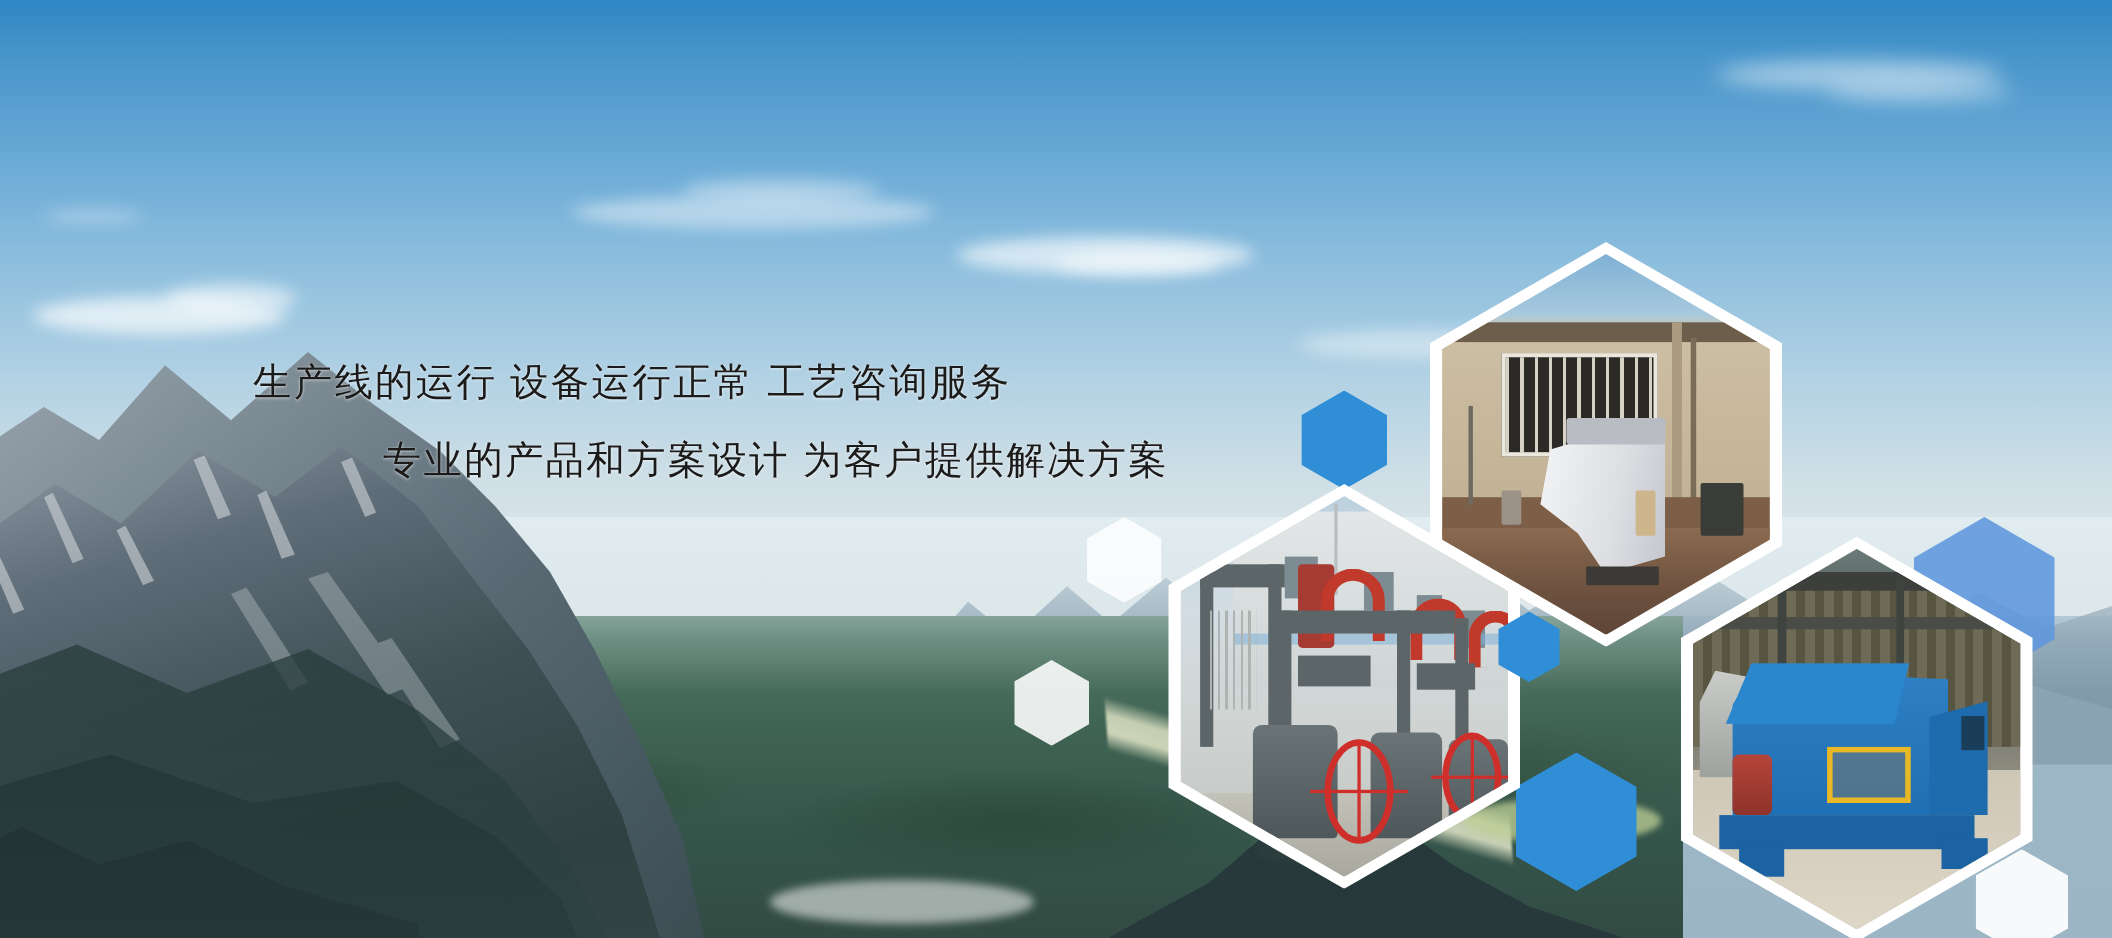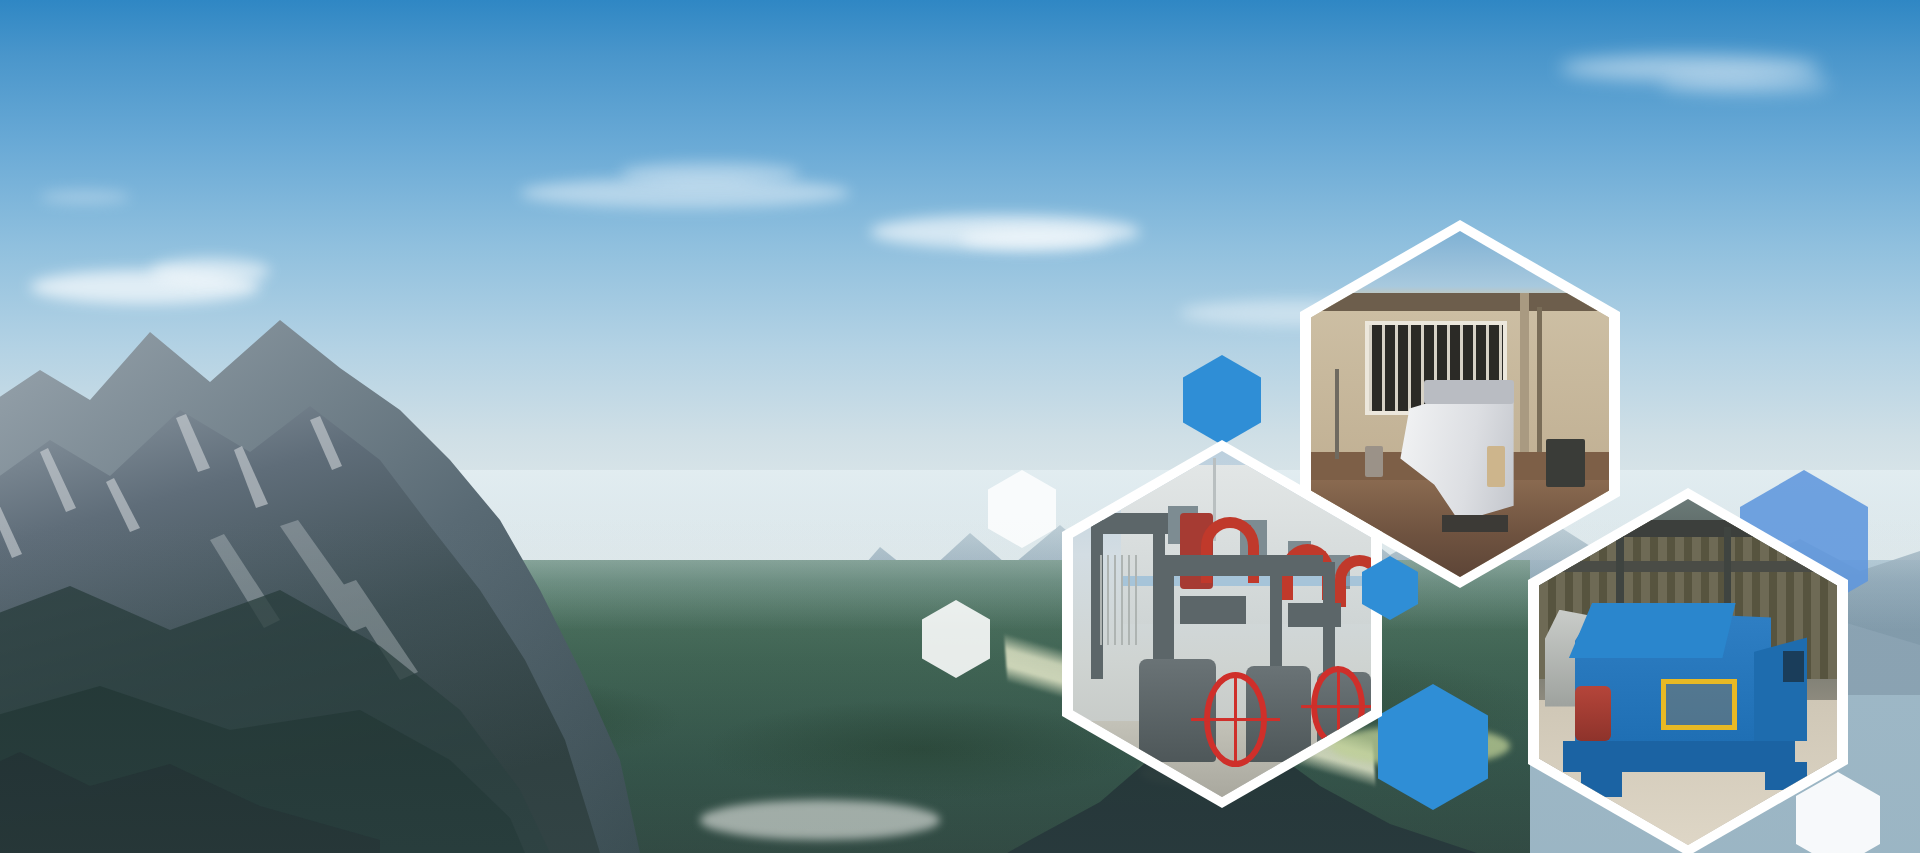--- a/index.html
+++ b/index.html
@@ -243,20 +243,24 @@
     </div>
     <div class="fg-peak2">
       <svg width="420" height="150" viewBox="0 0 420 150">
         <path d="M0,60 L60,32 L130,66 L210,44 L300,86 L420,120 L420,150 L0,150 Z" fill="#1d2b2c" opacity="0.9"></path>
       </svg>
     </div>
 
     <div class="tone"></div>
   </div>
 
+  <div class="headline">
+    <div class="l1">生产线的运行 设备运行正常 工艺咨询服务</div>
+    <div class="l2">专业的产品和方案设计  为客户提供解决方案</div>
+  </div>
 
   <div class="deco" style="left:1183px;top:355px;width:78px;height:90px;background:#2f8ed6;"></div>
 
   <div class="deco" style="left:988px;top:470px;width:68px;height:78px;background:rgba(255,255,255,.80);"></div>
 
   <div class="deco" style="left:922px;top:600px;width:68px;height:78px;background:rgba(255,255,255,.88);"></div>
 
   <div class="deco" style="left:1740px;top:470px;width:128px;height:148px;background:rgba(95,150,221,.88);"></div>
 
   <div class="deco" style="left:1378px;top:684px;width:110px;height:126px;background:#2f8ed6;"></div>

